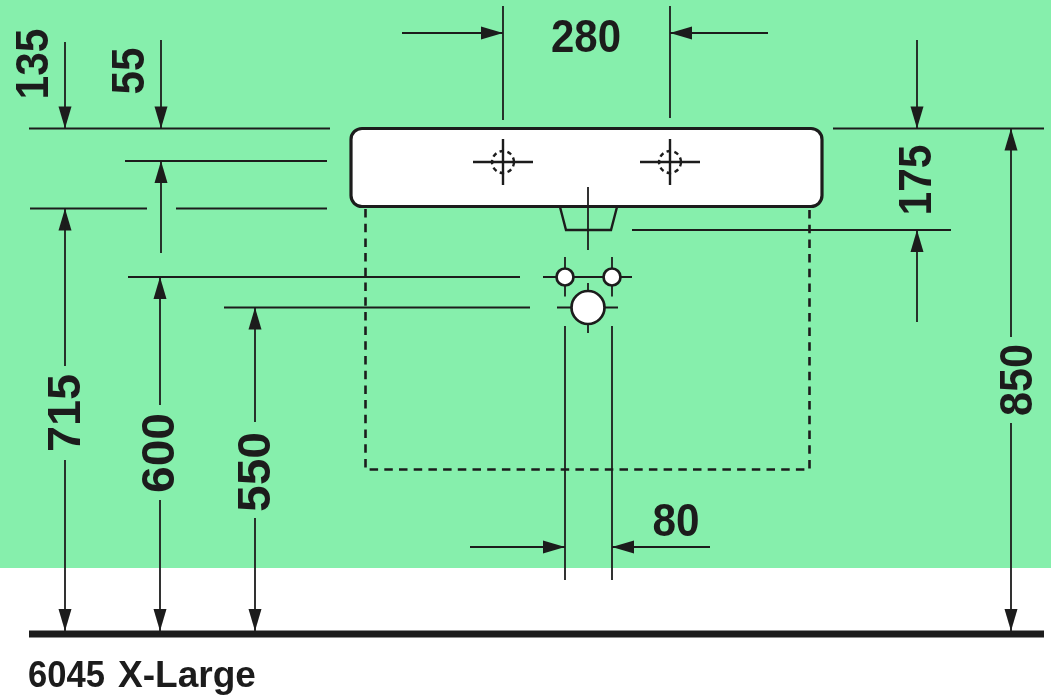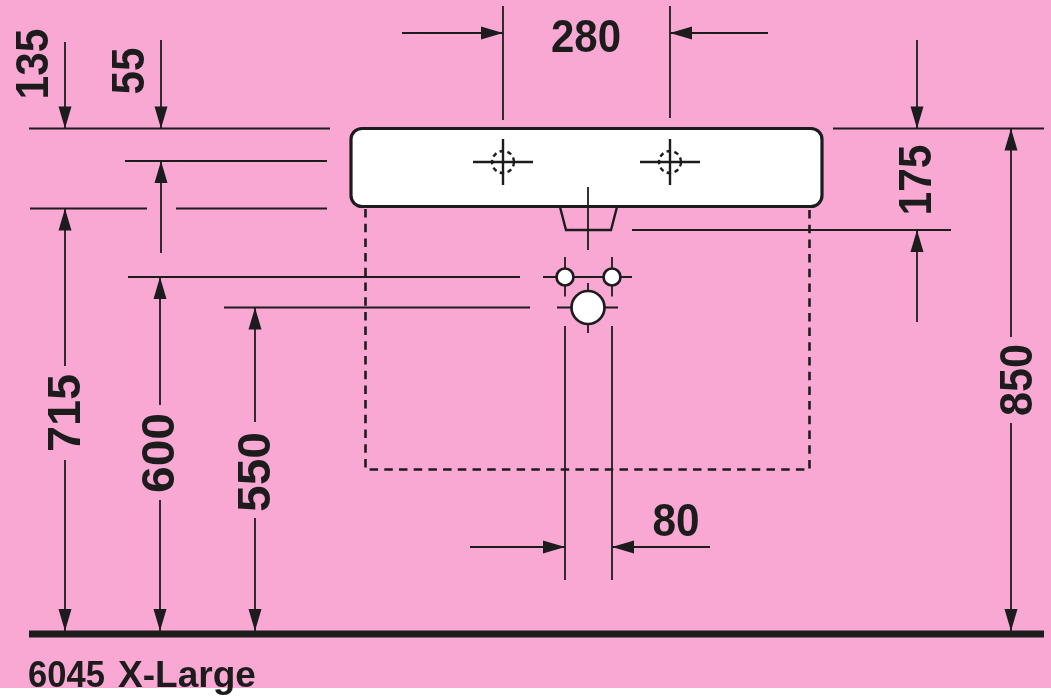--- a/index.html
+++ b/index.html
@@ -4,21 +4,21 @@
 <style>
   html, body {
     margin: 0;
     padding: 0;
     background: #ffffff;
     width: 1051px;
     height: 697px;
     overflow: hidden;
     font-family: "Liberation Sans", sans-serif;
   }
-  .stage { position: relative; width: 1051px; height: 688px; background: #f9a8d4; }
+  .stage { position: relative; width: 1051px; height: 568px; background: #86efac; }
   svg { display: block; }
   .ln   { stroke: #1c1c1c; stroke-width: 1.8; fill: none; }
   .med  { stroke: #1c1c1c; stroke-width: 2.4; fill: none; }
   .outline { stroke: #1c1c1c; stroke-width: 3.2; fill: #ffffff; }
   .circ { stroke: #1c1c1c; stroke-width: 2.7; fill: #ffffff; }
   .dash { stroke: #1c1c1c; stroke-width: 2.6; fill: none; stroke-dasharray: 8.5 6.2; }
   .holedash { stroke: #1c1c1c; stroke-width: 2.4; fill: none; stroke-dasharray: 4.5 3.5; }
   .floor { stroke: #1c1c1c; stroke-width: 7; fill: none; }
   .arw  { fill: #1c1c1c; stroke: none; }
   .dim  { font-family: "Liberation Sans", sans-serif; font-weight: bold; font-size: 47px; fill: #1c1c1c; }

